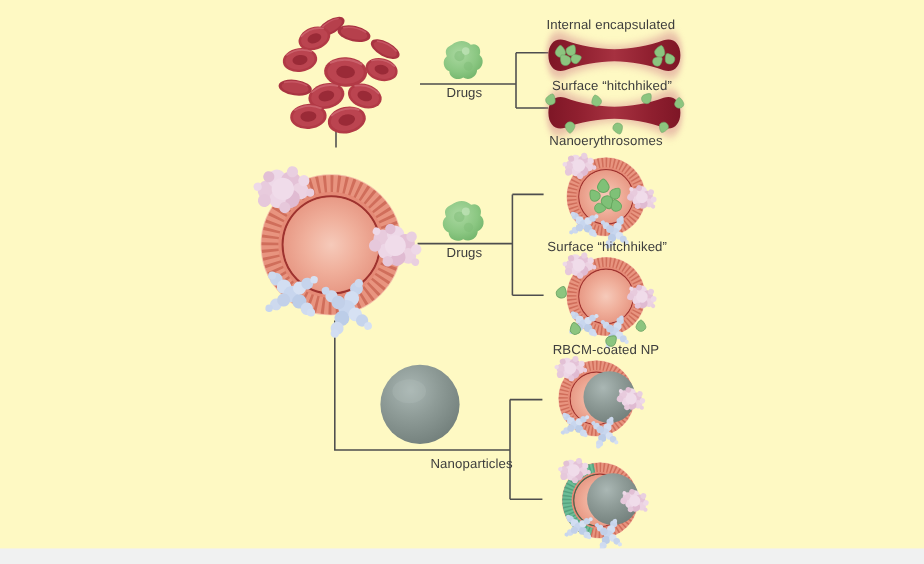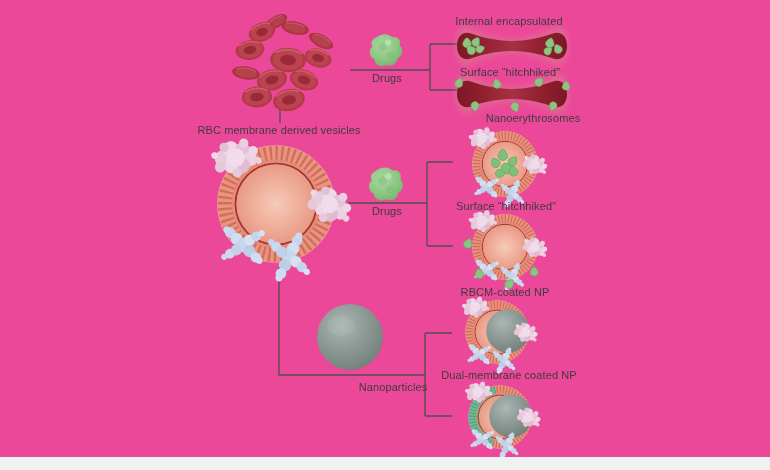--- a/index.html
+++ b/index.html
@@ -1,18 +1,18 @@
 <!DOCTYPE html>
 <html><head>
 <meta charset="utf-8">
 <style>
   html,body { margin:0; padding:0; background:#ffffff; }
   #stage {
     position:relative; width:770px; height:470px; margin:0 auto;
-    background:#ec4899; overflow:hidden;
+    background:#fef9c3; overflow:hidden;
     font-family:"Liberation Sans", sans-serif;
   }
   #artwork { position:absolute; left:0; top:0; }
   .lbl {
     position:absolute; transform:translateX(-50%);
     white-space:nowrap; font-size:11px; line-height:12px;
     color:#3d3d3d; letter-spacing:0.1px;
   }
   .ln { stroke:#4e4e4e; stroke-width:1.3; fill:none; }
   .footer-strip {
@@ -254,28 +254,26 @@
       <use href="#vesProteins"></use>
     </g>
   </svg>
 
   <div class="lbl" style="left:509px; top:15px;">Internal encapsulated</div>
 
   <div class="lbl" style="left:510px; top:66px;">Surface “hitchhiked”</div>
 
   <div class="lbl" style="left:387px; top:72px;">Drugs</div>
 
-  <div class="lbl" style="left:279px; top:124px;">RBC membrane derived vesicles</div>
-
-  <div class="lbl" style="left:505px; top:112px;margin-left:28px;">Nanoerythrosomes</div>
+
+  <div class="lbl" style="left:505px; top:112px;">Nanoerythrosomes</div>
 
   <div class="lbl" style="left:506px; top:200px;">Surface “hitchhiked”</div>
 
   <div class="lbl" style="left:387px; top:205px;">Drugs</div>
 
   <div class="lbl" style="left:505px; top:286px;text-align:right;">RBCM-coated NP</div>
 
   <div class="lbl" style="left:352px; top:381px;margin-left:41px;">Nanoparticles</div>
 
-  <div class="lbl" style="left:509px; top:369px;">Dual-membrane coated NP</div>
 
   <div class="footer-strip"></div>
 </div>
 
 </body></html>

